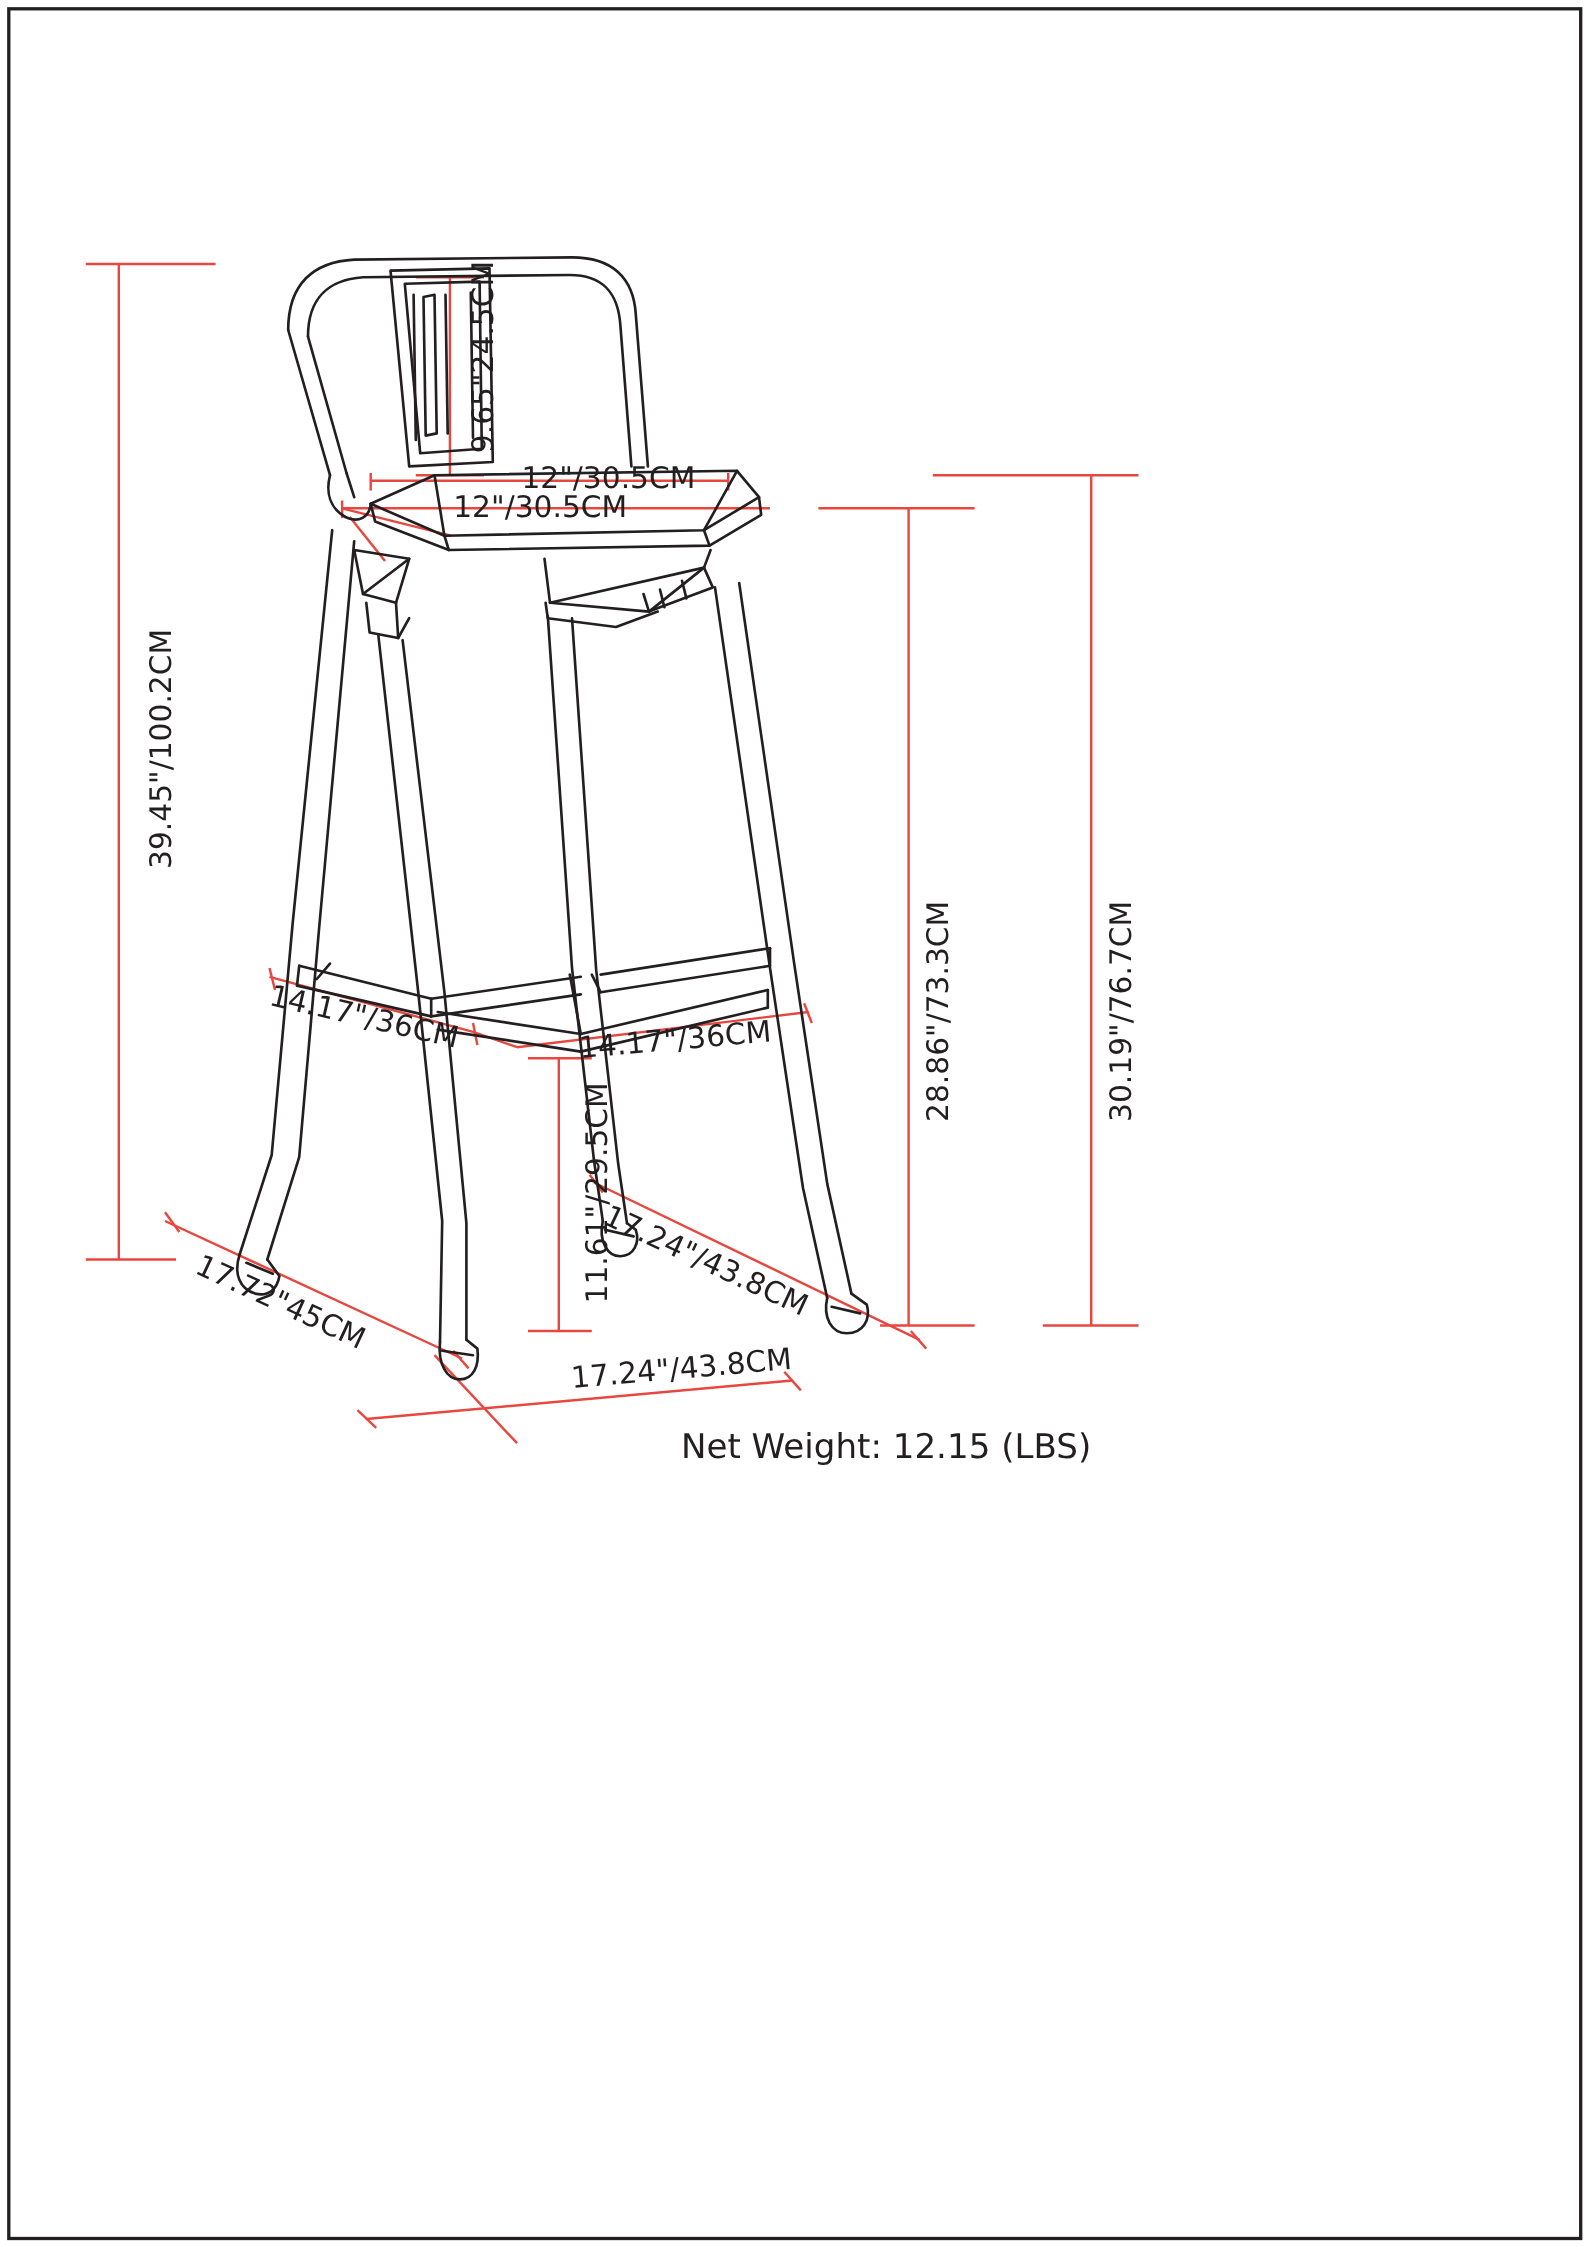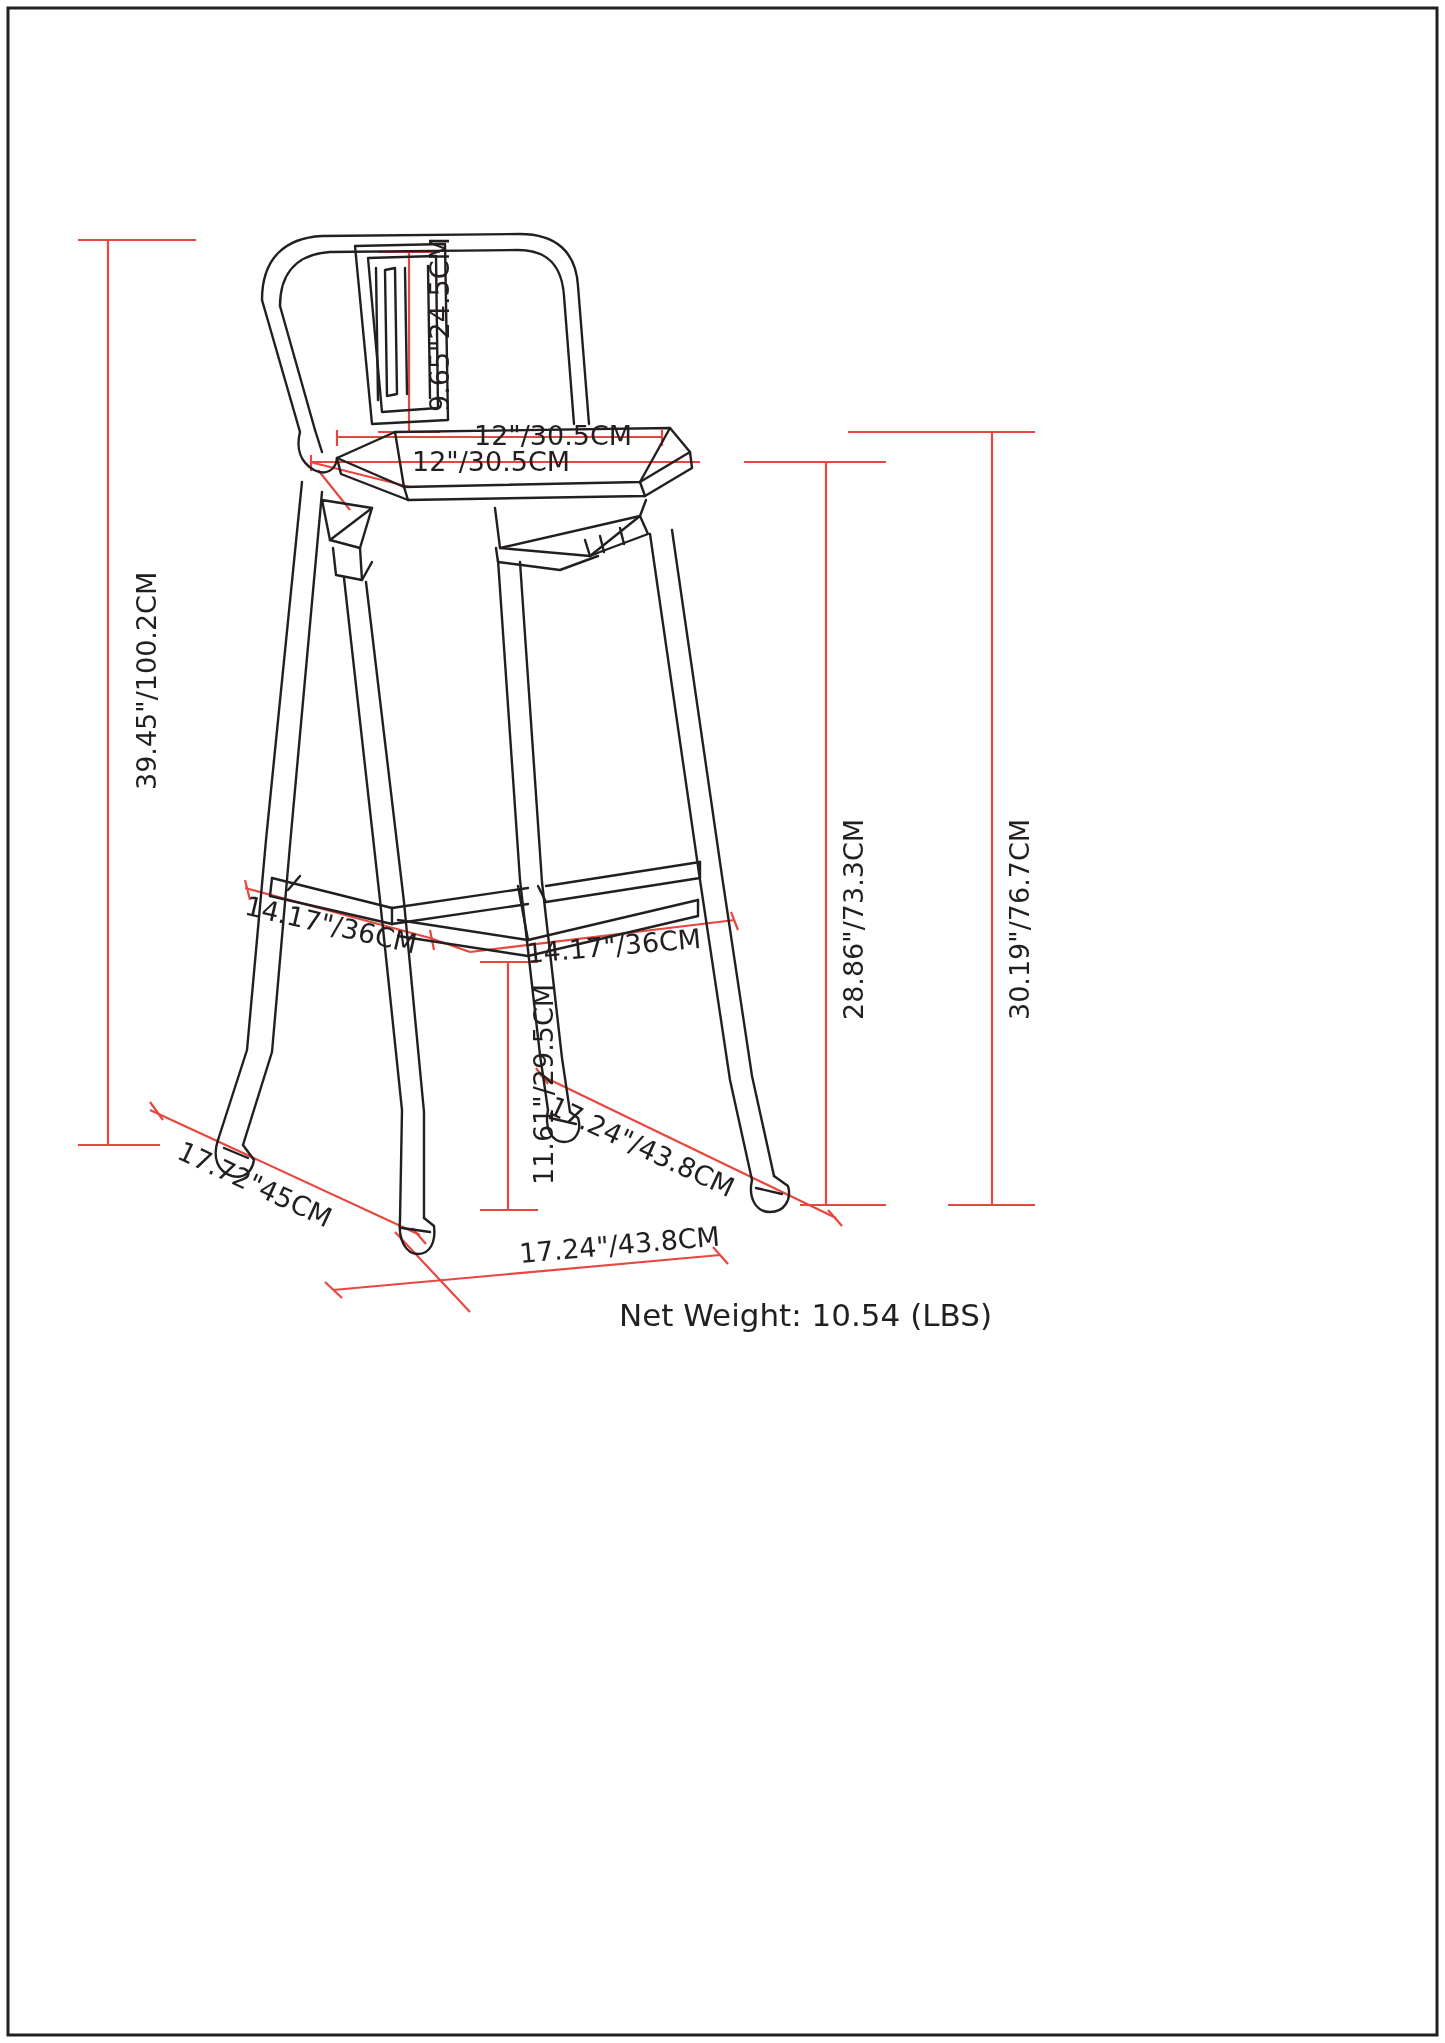--- a/index.html
+++ b/index.html
@@ -210,15 +210,15 @@
   <div class="dim-label" style="left:557px; top:1090px; transform: rotate(25deg); transform-origin: 0 0;">17.24"/43.8CM</div>
 
   <div class="dim-label" style="left:186px; top:1135px; transform: rotate(25deg); transform-origin: 0 0;">17.72"45CM</div>
 
   <div class="dim-label" style="left:518px; top:1238px; transform: rotate(-5deg); transform-origin: 0 0;">17.24"/43.8CM</div>
 
   <div class="dim-label rot90" style="left:838px; top:1020px;">28.86"/73.3CM</div>
 
   <div class="dim-label rot90" style="left:1004px; top:1020px;">30.19"/76.7CM</div>
 
-  <div class="net-weight" style="left:619px; top:1297px;">Net Weight: 10.54 (LBS)</div>
+  <div class="net-weight" style="left:619px; top:1297px;">Net Weight: 12.15 (LBS)</div>
 
 </div>
 
 </body></html>

